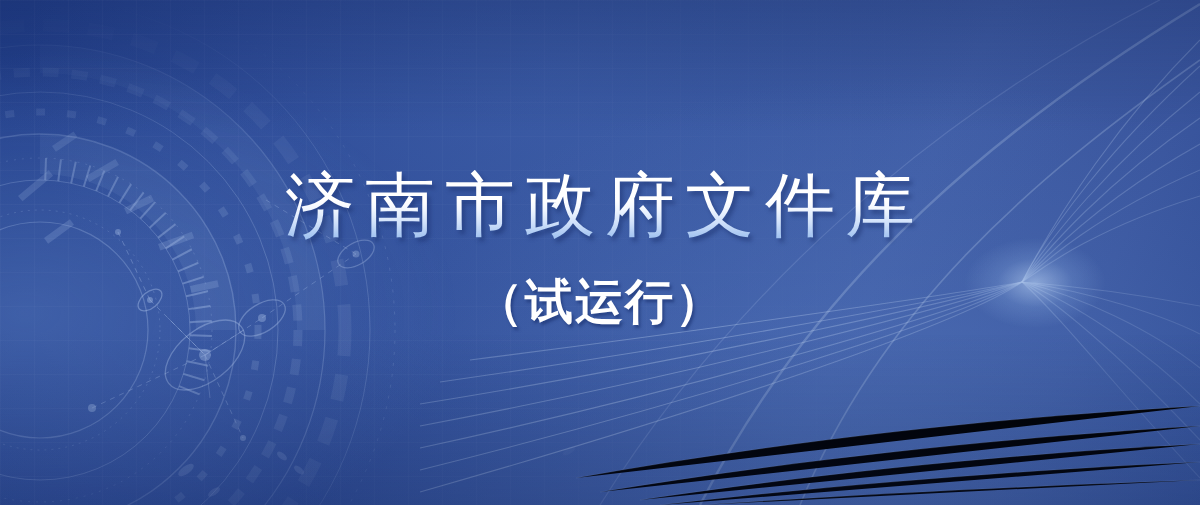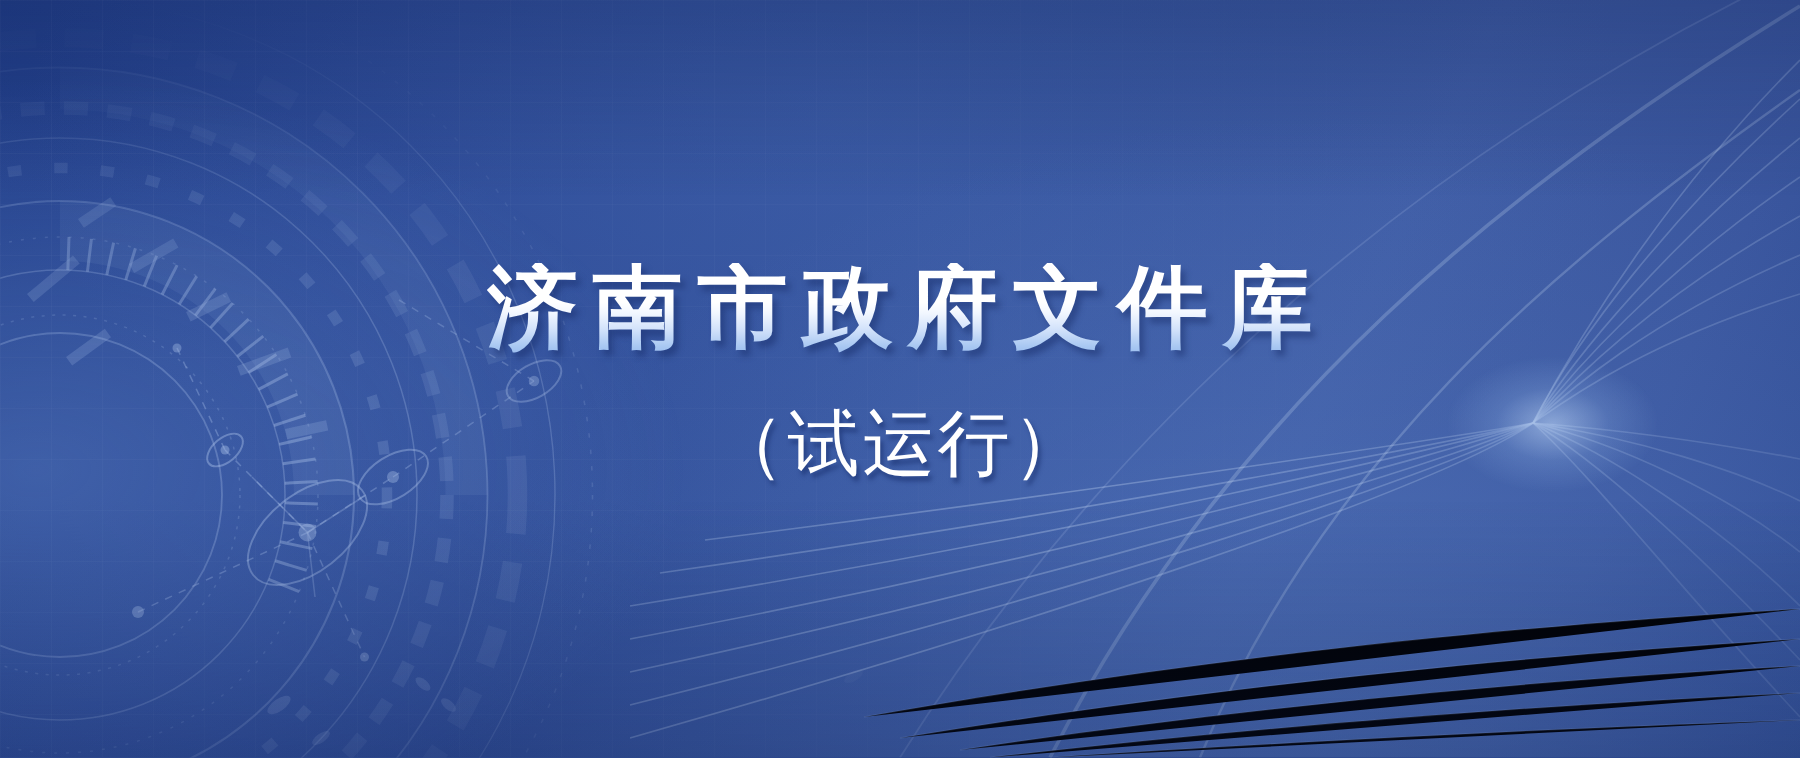--- a/index.html
+++ b/index.html
@@ -50,41 +50,41 @@
   
   .content{
     position:absolute;
     left:0; right:0; top:0; bottom:0;
     display:flex;flex-direction:column;
     align-items:center;justify-content:center;
     padding-bottom:10px;
   }
 
   .title{
-    font-size:60px;
+    font-size:70px;
     line-height:1;
-    font-weight:bold;
+    font-weight:normal;
     letter-spacing:10px;
     text-indent:10px;
     margin:0 0 38px 0;
     white-space:nowrap;
     background-image:linear-gradient(to bottom,
         #ffffff 0%, #ffffff 44%, #f2f7ff 56%,
         #cfe0fa 76%, #a9c8f2 93%, #9dbff0 100%);
     -webkit-background-clip:text;
             background-clip:text;
     color:transparent;
     -webkit-text-fill-color:transparent;
     filter:drop-shadow(3px 4px 2px rgba(20,40,100,.45));
   }
 
   .subtitle{
     font-size:48px;
     line-height:1;
-    font-weight:400;
+    font-weight:700;
     letter-spacing:2px;
     margin:0;
     color:#ffffff;
     white-space:nowrap;
     text-shadow:2px 3px 3px rgba(22,44,105,.55);
   }
 </style>
 </head>
 <body>
 

